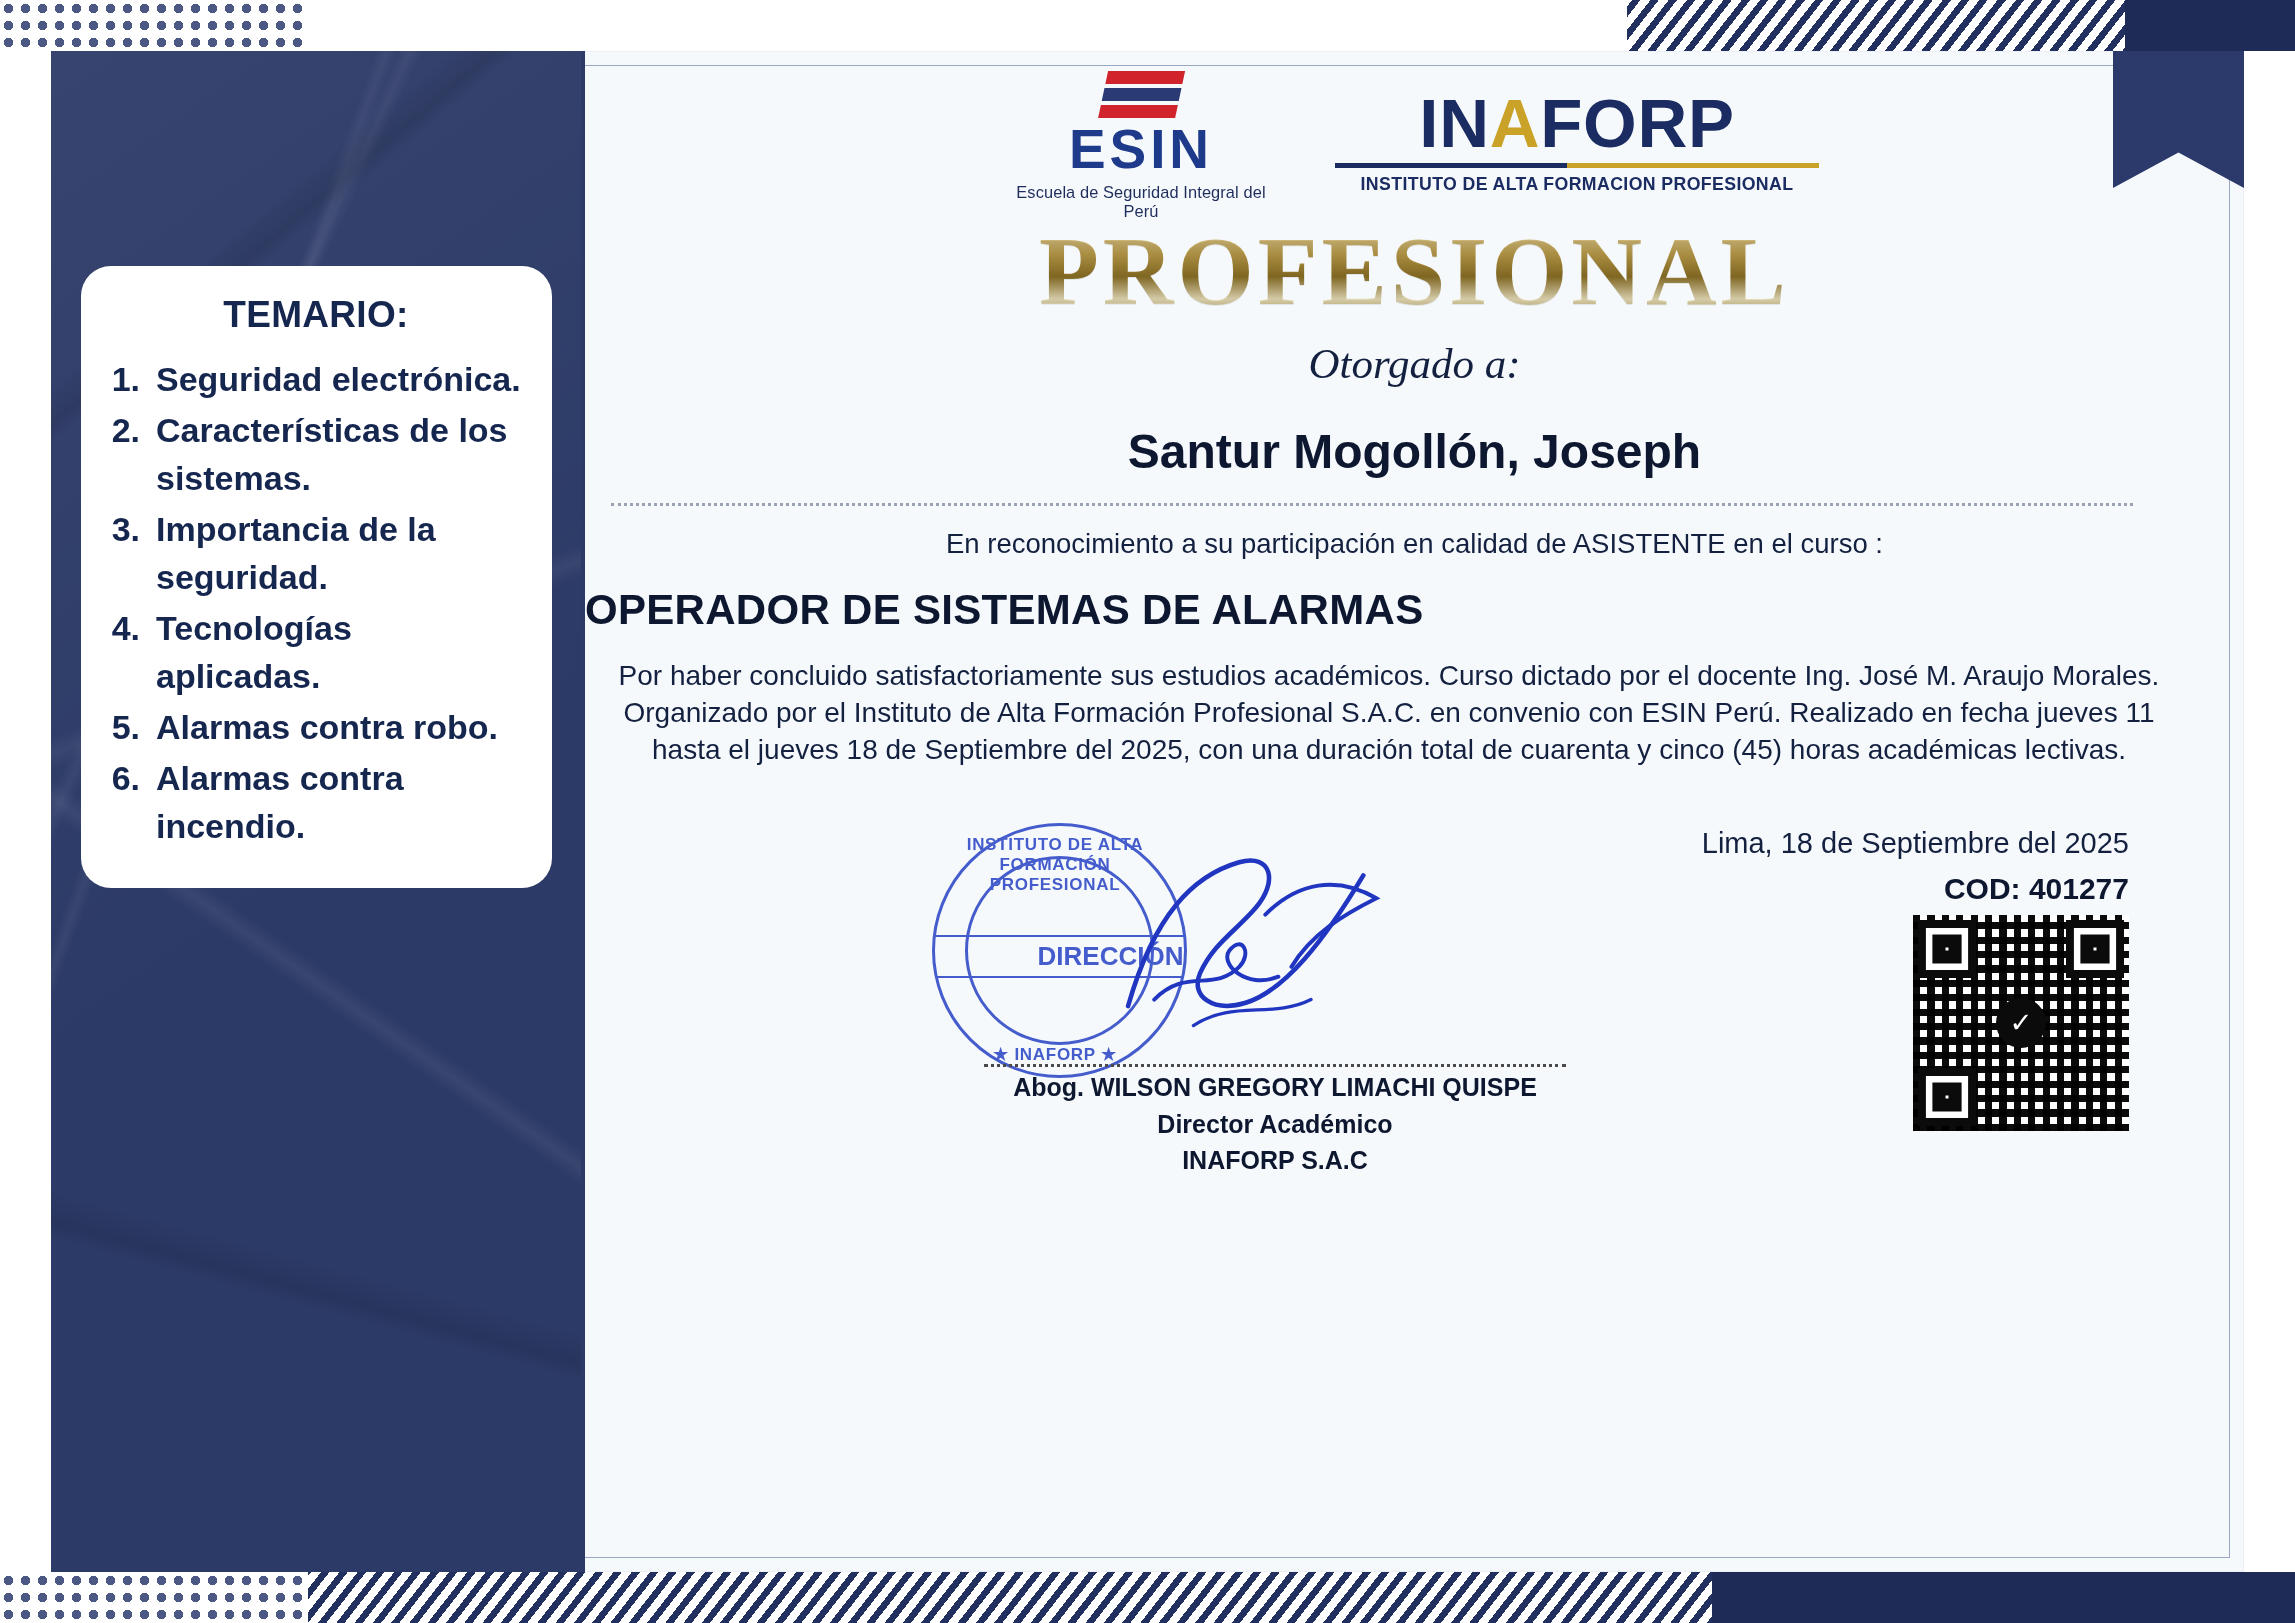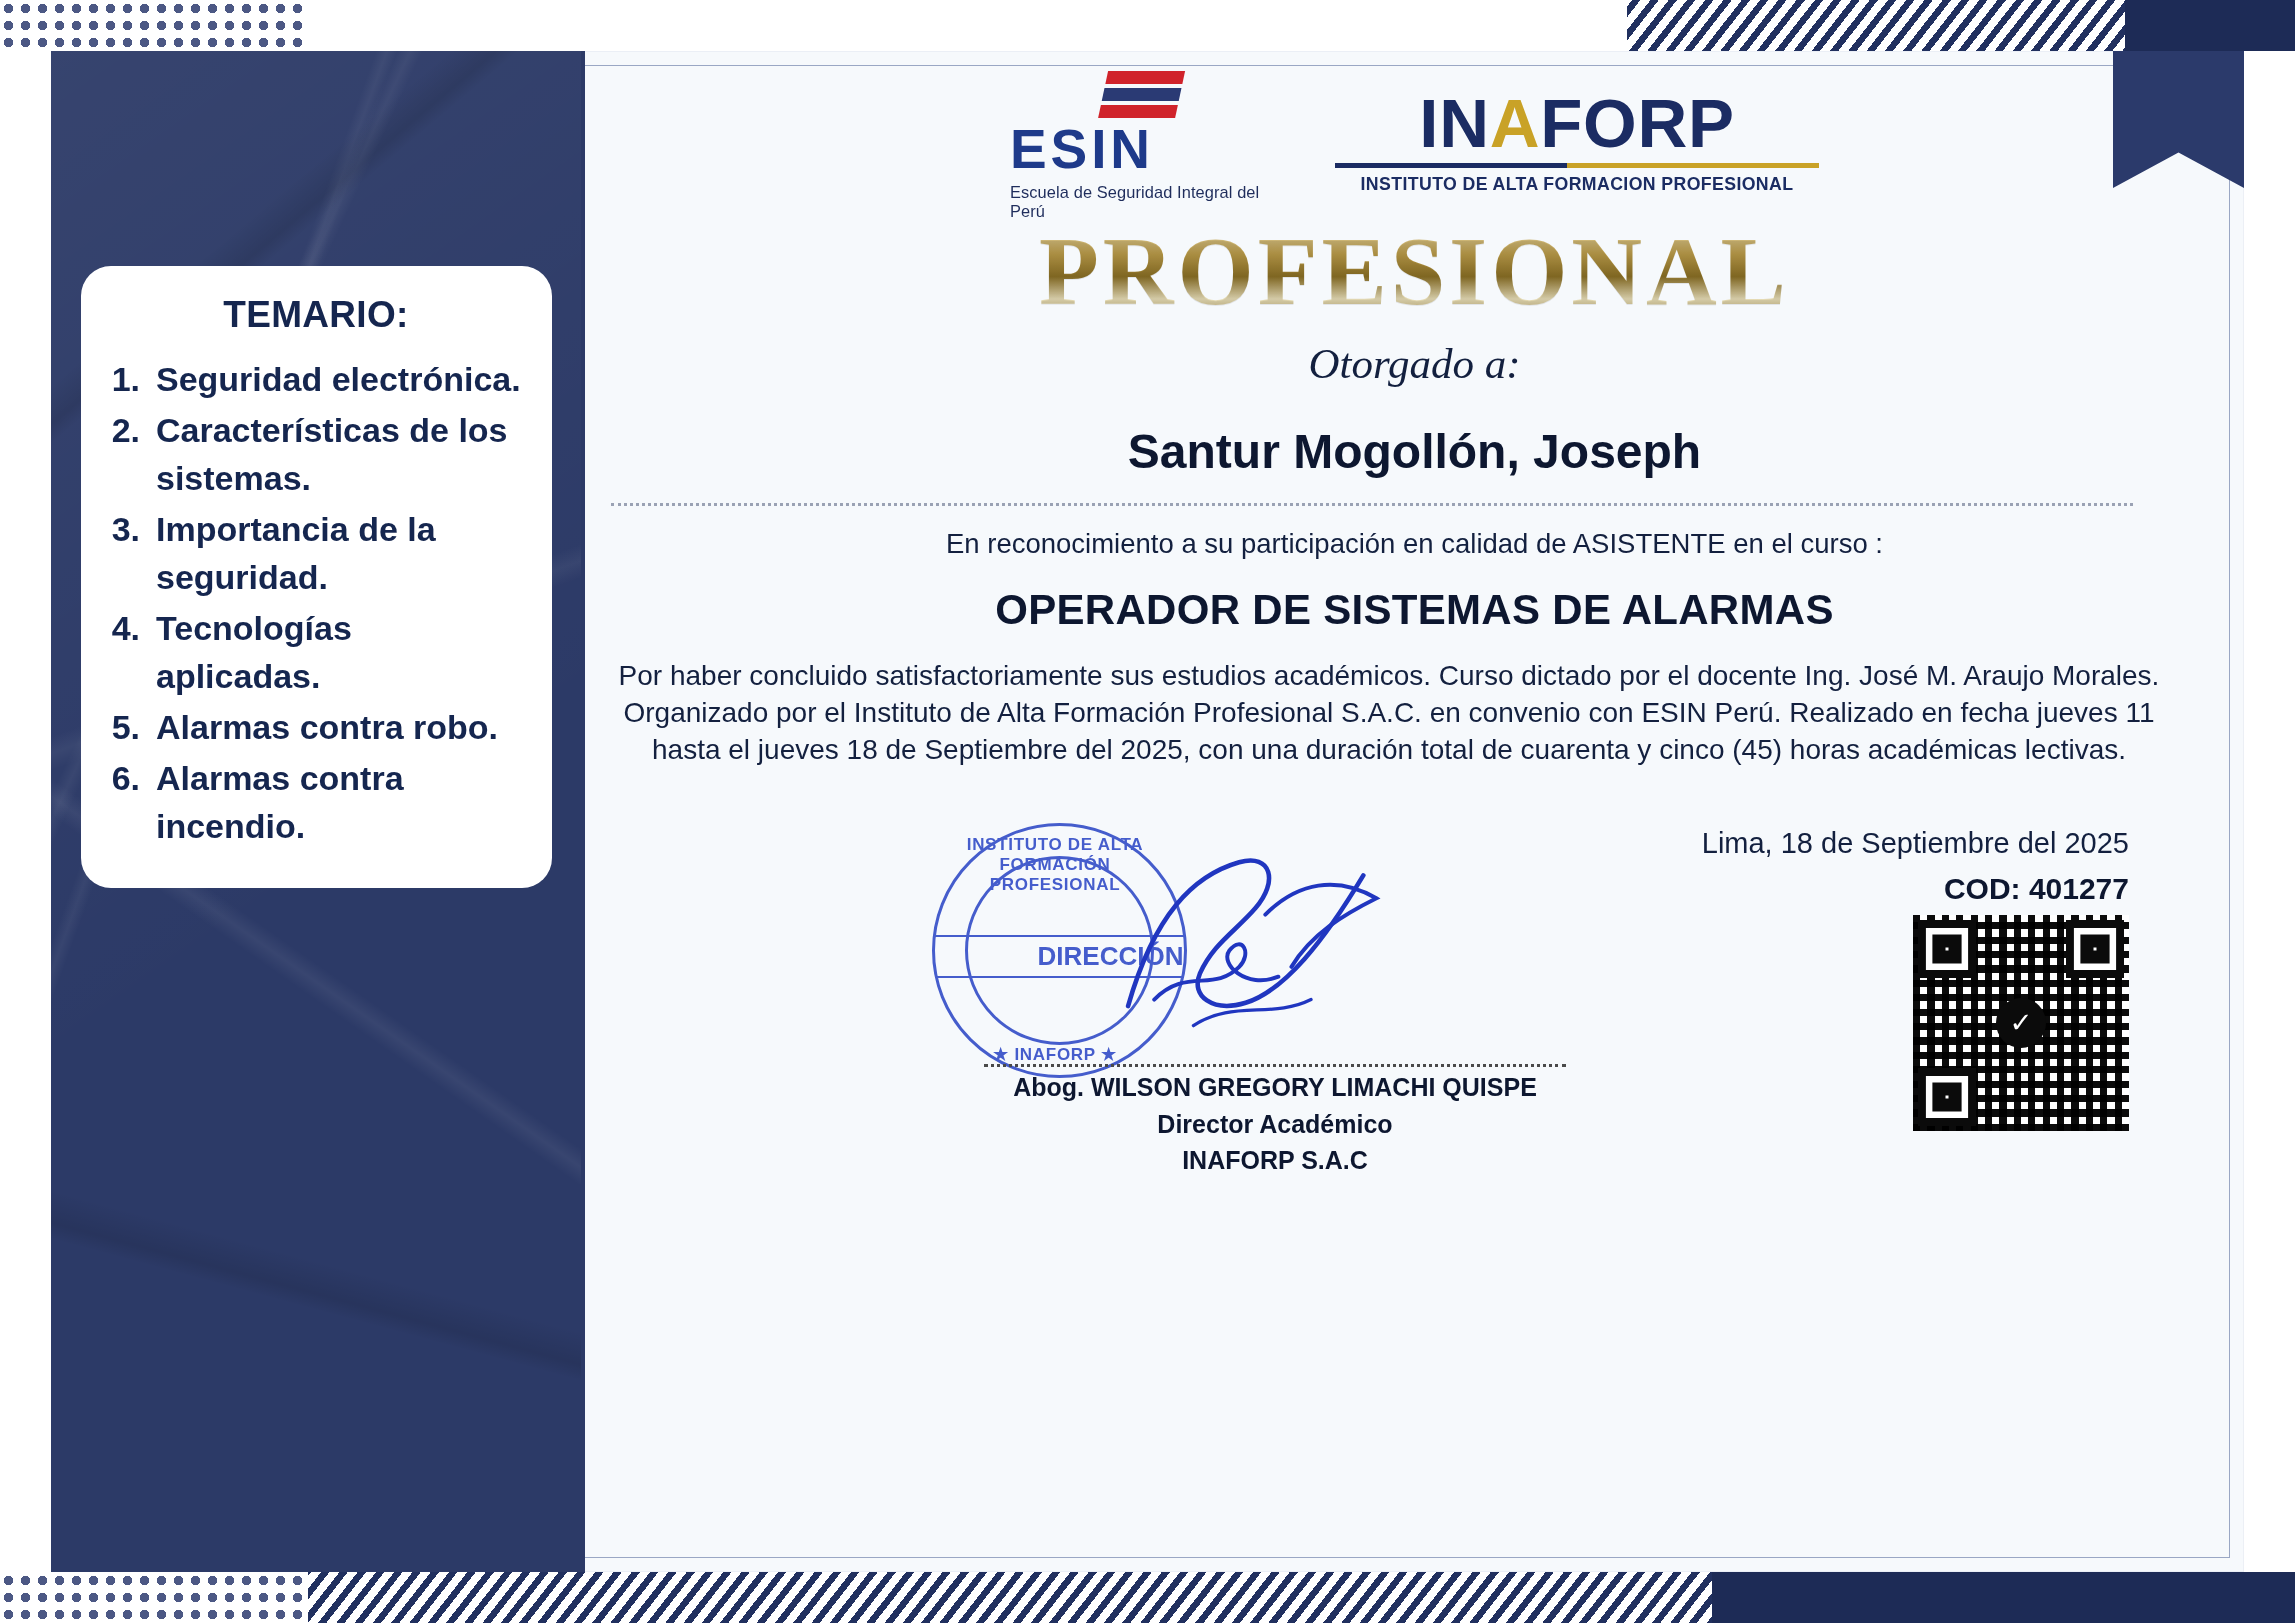--- a/index.html
+++ b/index.html
@@ -180,21 +180,21 @@
     top: 19.6px;
     left: 0;
     right: 0;
     display: flex;
     justify-content: center;
     align-items: flex-start;
     gap: 63px;
   }
 
   
-  .esin { width: 262px; }
+  .esin { text-align: center; width: 262px; }
   .esin-flag {
     width: 77px;
     height: 48px;
     margin: 0 auto 3.9px auto;
     position: relative;
     transform: skewX(-12deg);
   }
   .esin-flag i {
     position: absolute; left: 0; width: 100%; height: 13px; display: block;
   }
@@ -288,21 +288,21 @@
     left: 0; right: 0;
     text-align: center;
     font-size: 27.5px;
     color: #13203f;
   }
 
   .course {
     position: absolute;
     top: 535px;
     left: 0; right: 0;
-    text-align: center;
+    text-align: left;
     font-size: 42px;
     font-weight: bold;
     color: #0d1730;
     letter-spacing: 0.3px;
   }
 
   .body-text {
     position: absolute;
     top: 606px;
     left: 21px;

